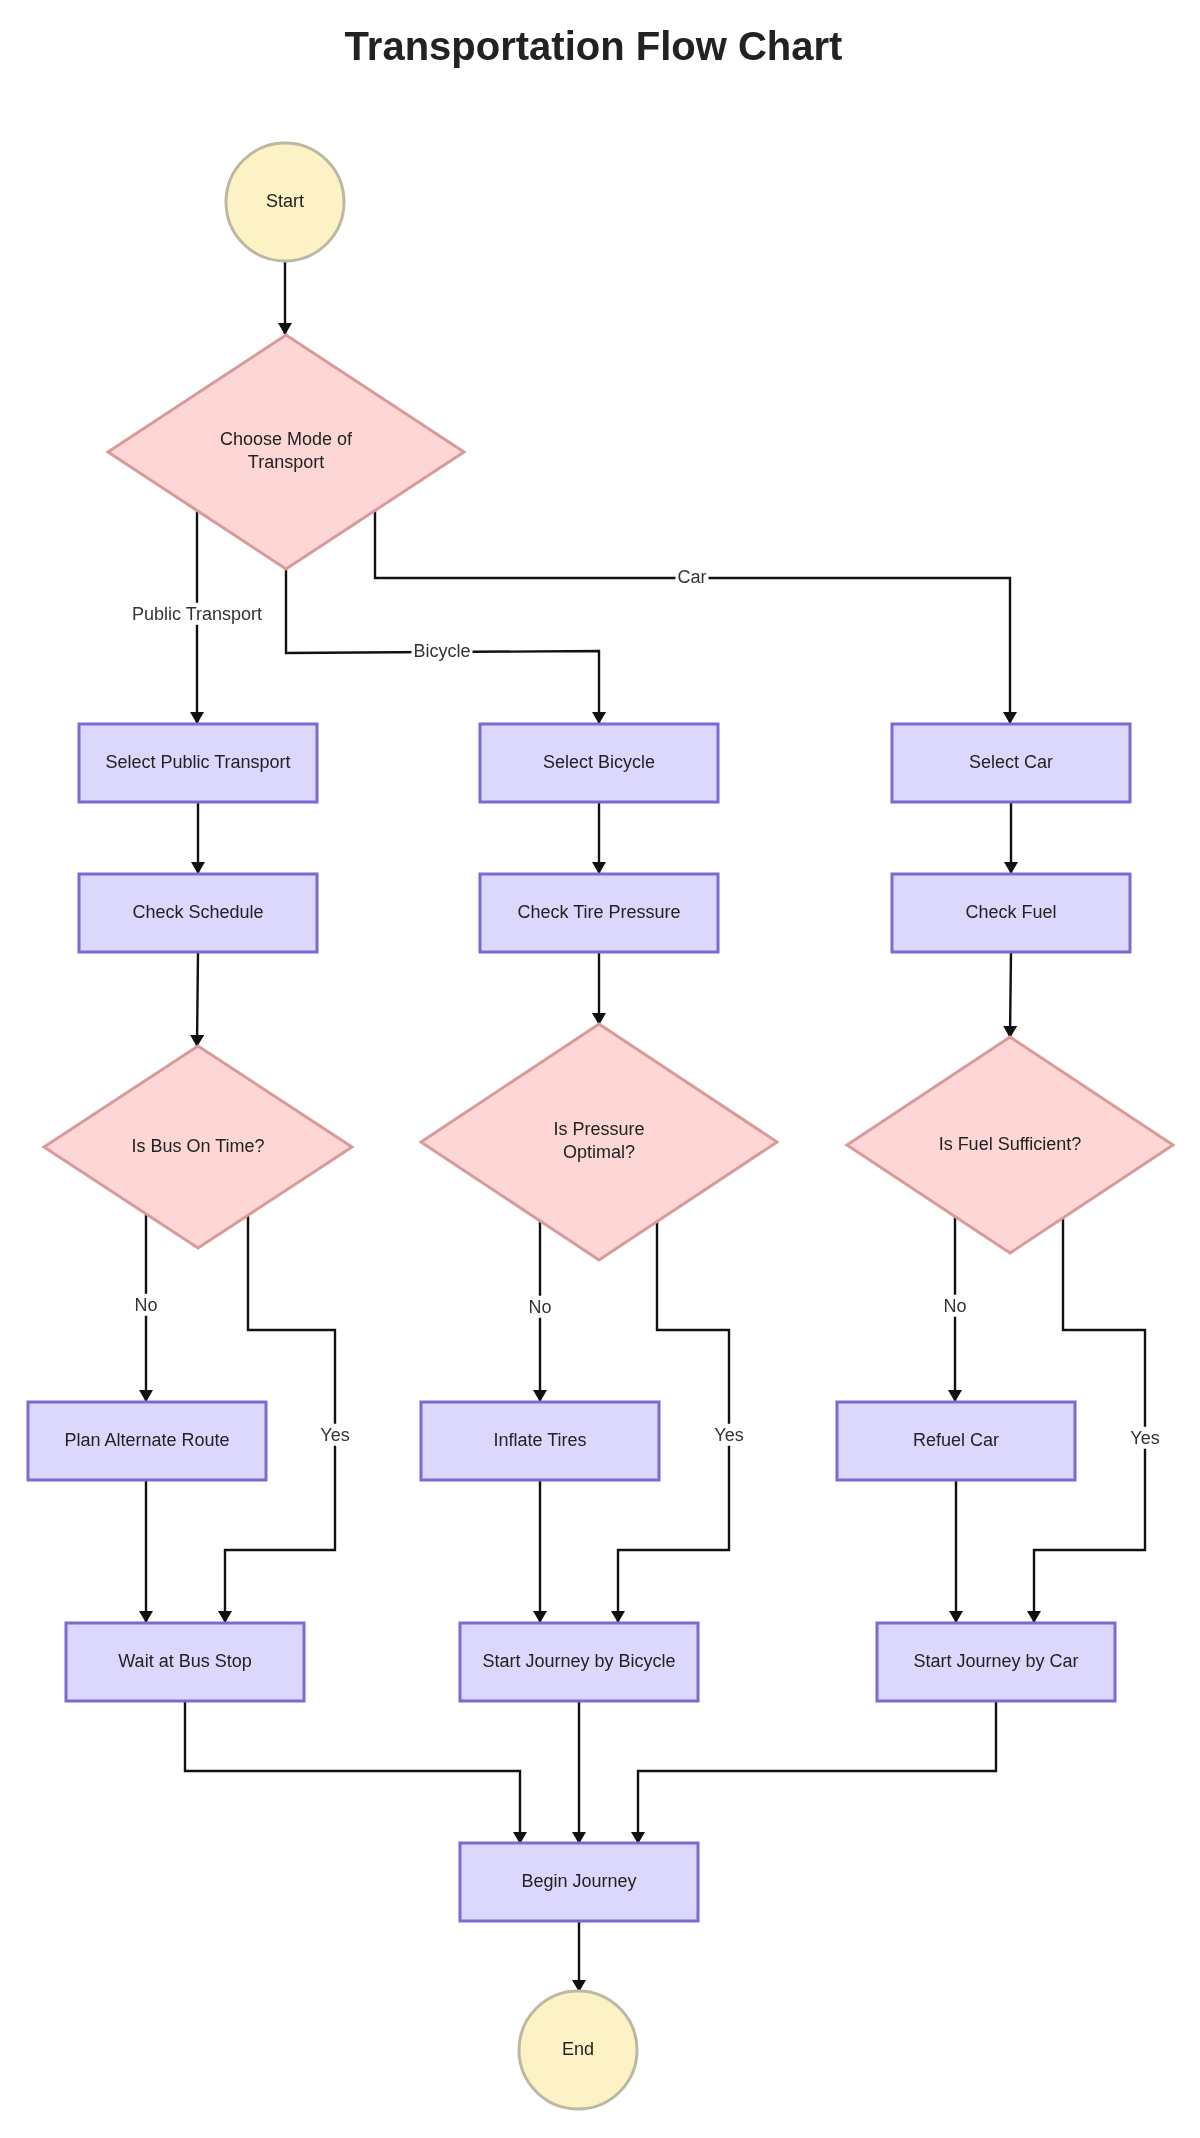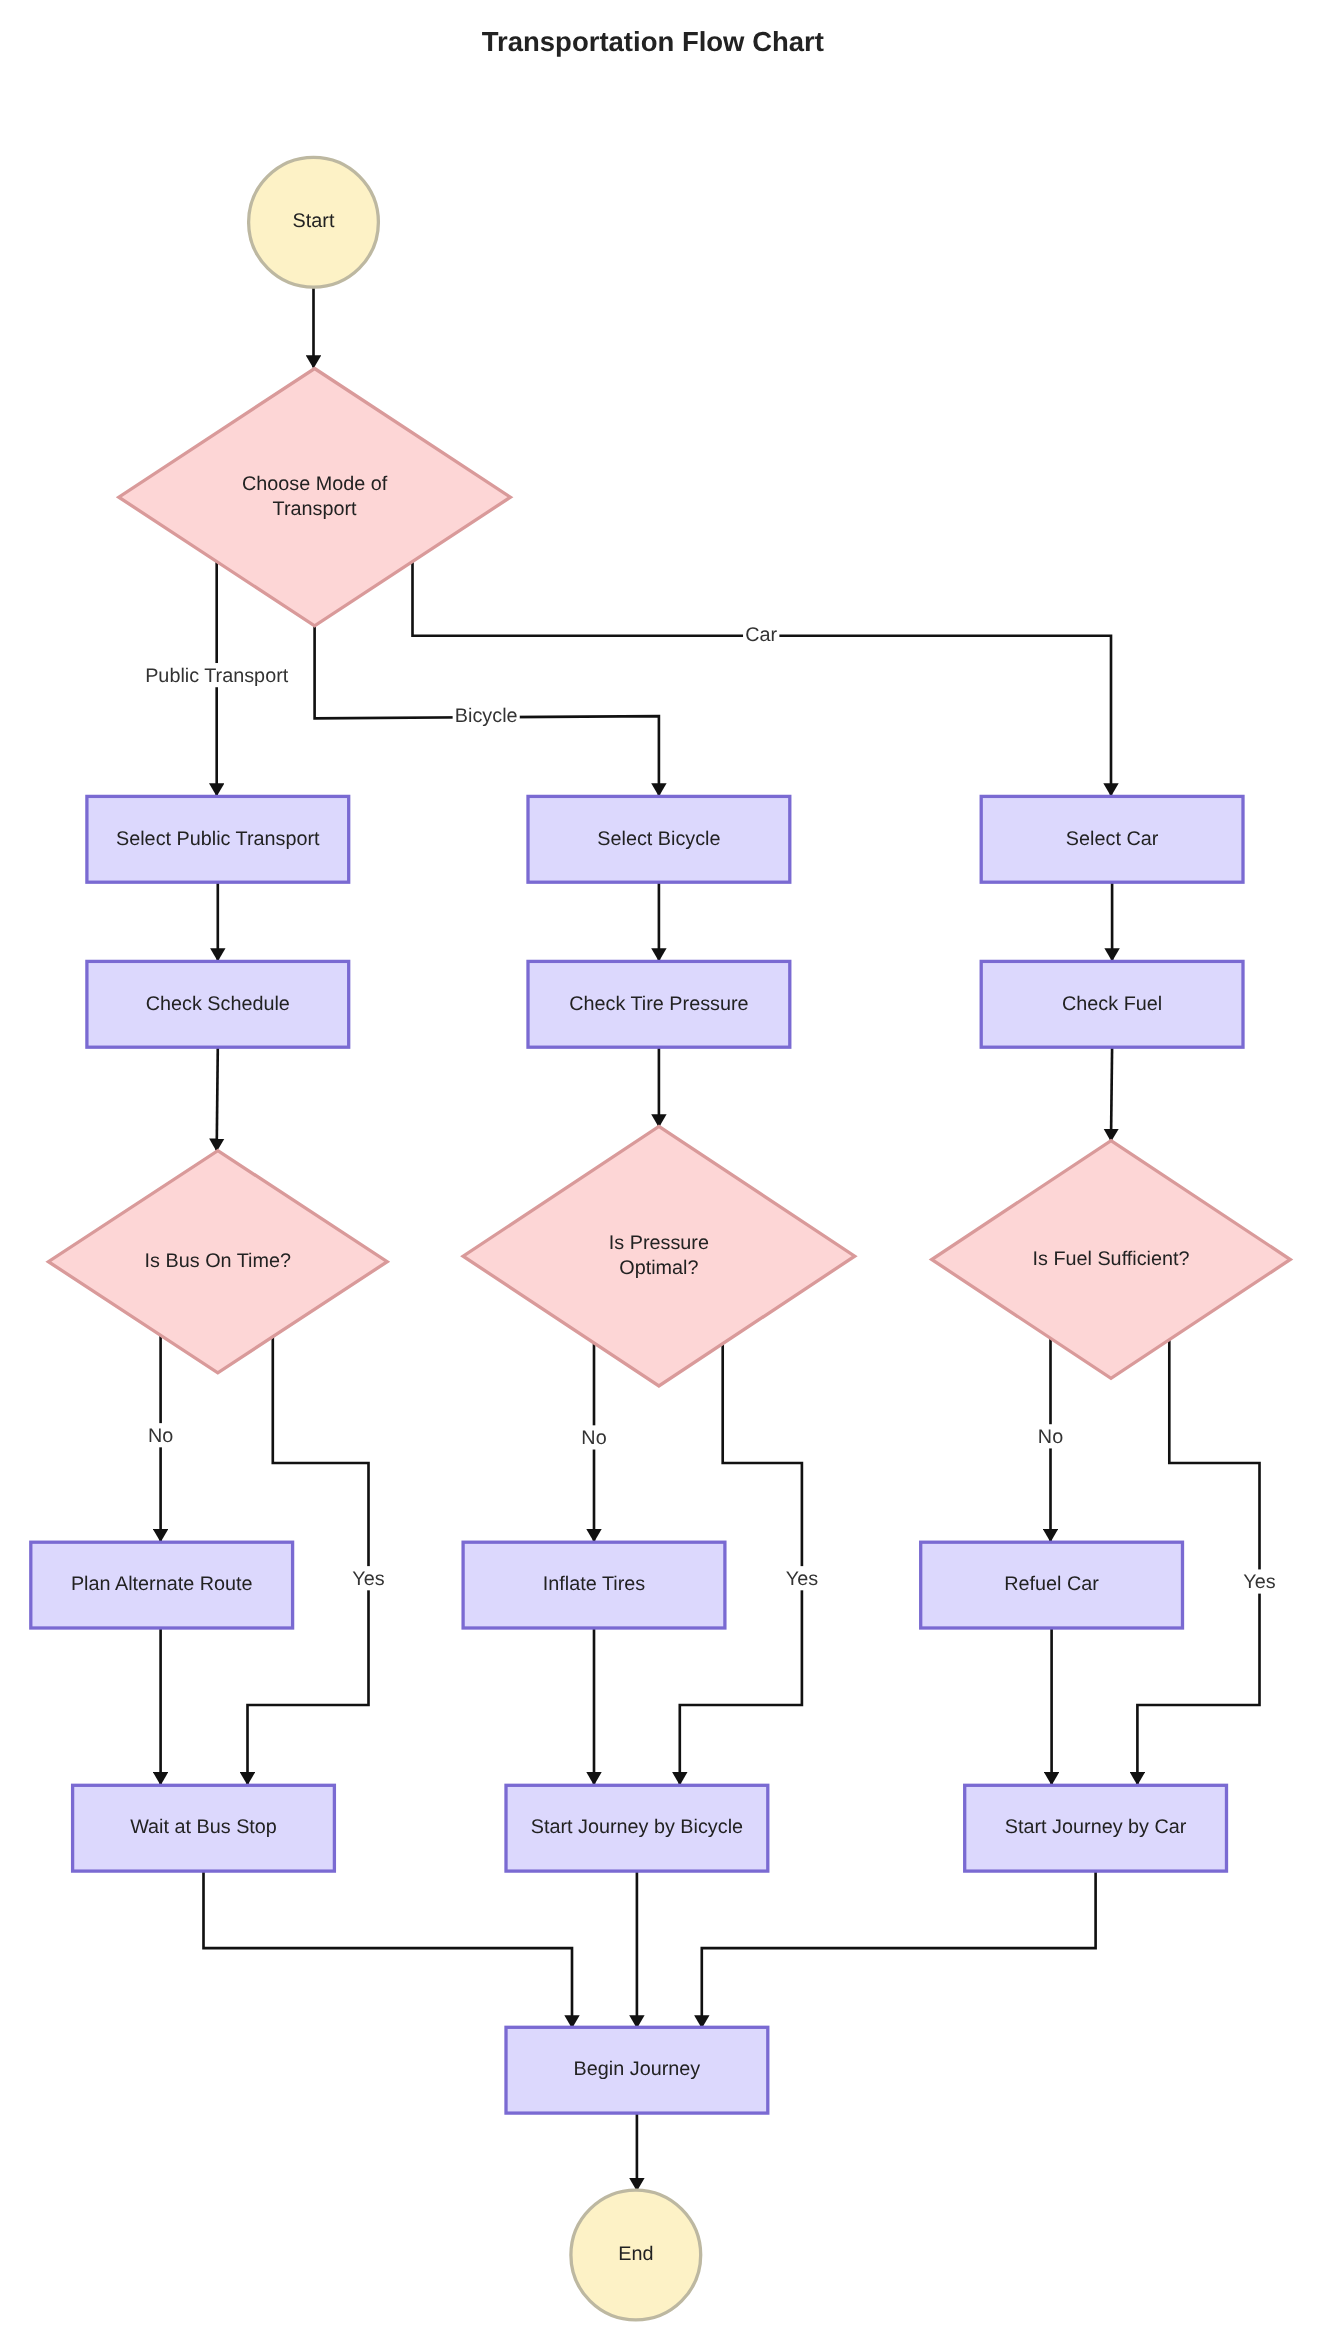--- a/index.html
+++ b/index.html
@@ -1,17 +1,17 @@
 <!DOCTYPE html>
 <html><head>
 <meta charset="utf-8">
 <style>
   html, body { margin: 0; padding: 0; background: #ffffff; }
   body { width: 1200px; height: 2138px; position: relative; overflow: hidden; font-family: "Liberation Sans", sans-serif; }
-  #title { position: absolute; left: 0; top: 24px; width: 1187px; text-align: center; font-size: 25px; font-weight: bold; color: #222222; }
+  #title { position: absolute; left: 0; top: 24px; width: 1187px; text-align: center; font-size: 40px; font-weight: bold; color: #222222; }
   svg { position: absolute; left: 0; top: 0; }
   .edge { fill: none; stroke: #111111; stroke-width: 2.4; }
   .node-rect { fill: #dcd8fd; stroke: #7a6ad2; stroke-width: 3; }
   .node-diamond { fill: #fdd6d6; stroke: #d99a9a; stroke-width: 3; }
   .node-circle { fill: #fdf2c6; stroke: #bdb8a1; stroke-width: 3; }
   .node-text { font-family: "Liberation Sans", sans-serif; font-size: 18px; fill: #222222; text-anchor: middle; dominant-baseline: middle; }
   .edge-label { font-family: "Liberation Sans", sans-serif; font-size: 18px; fill: #333333; text-anchor: middle; dominant-baseline: middle; }
   .label-bg { fill: #ffffff; }
 </style>
 </head>

